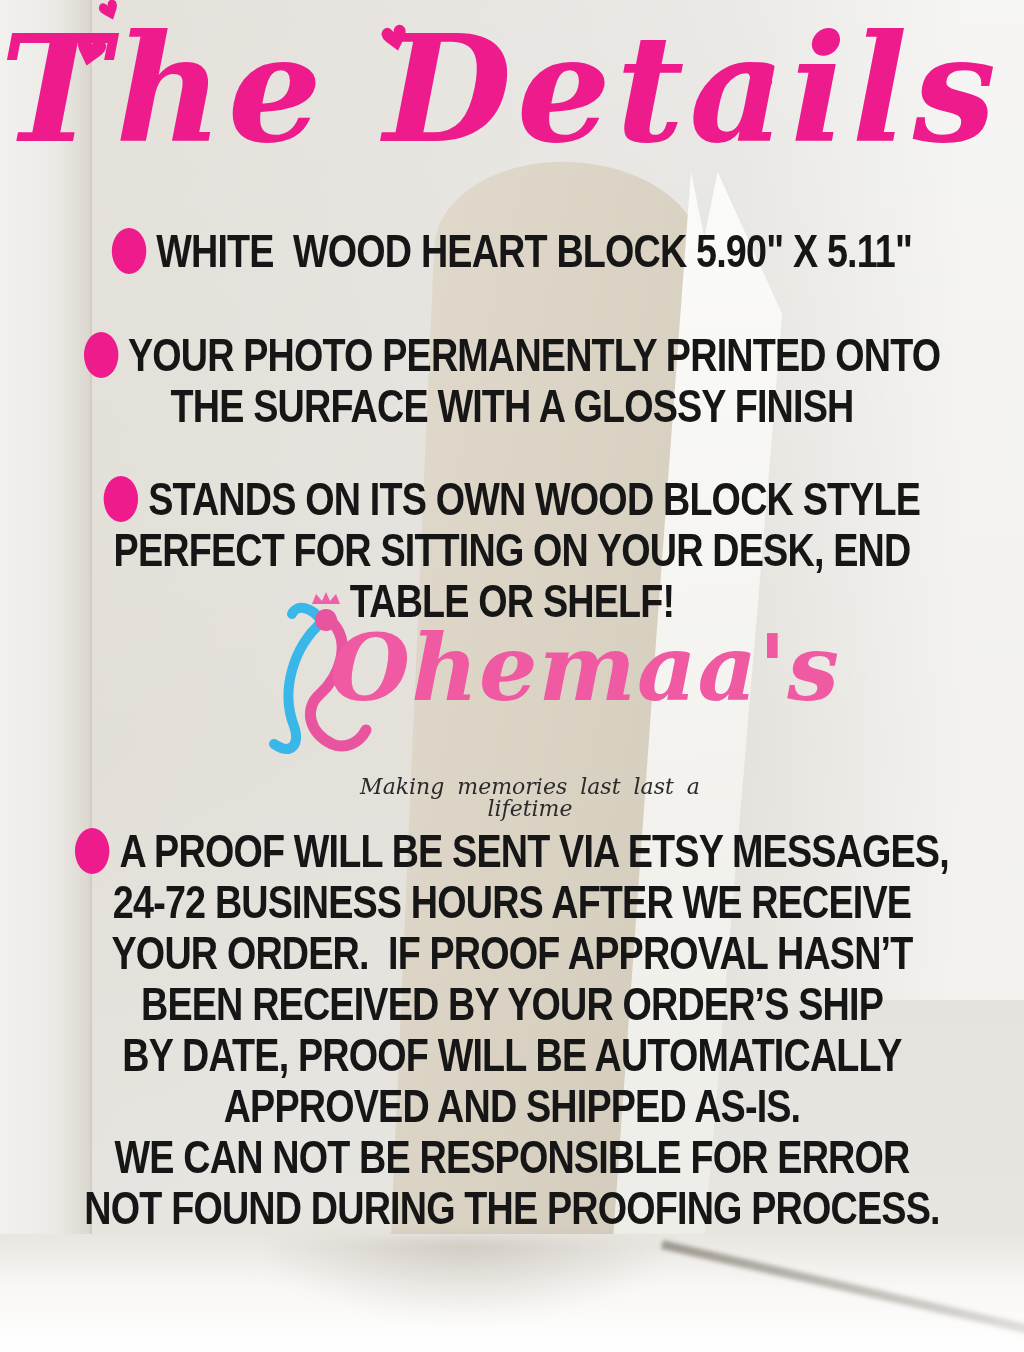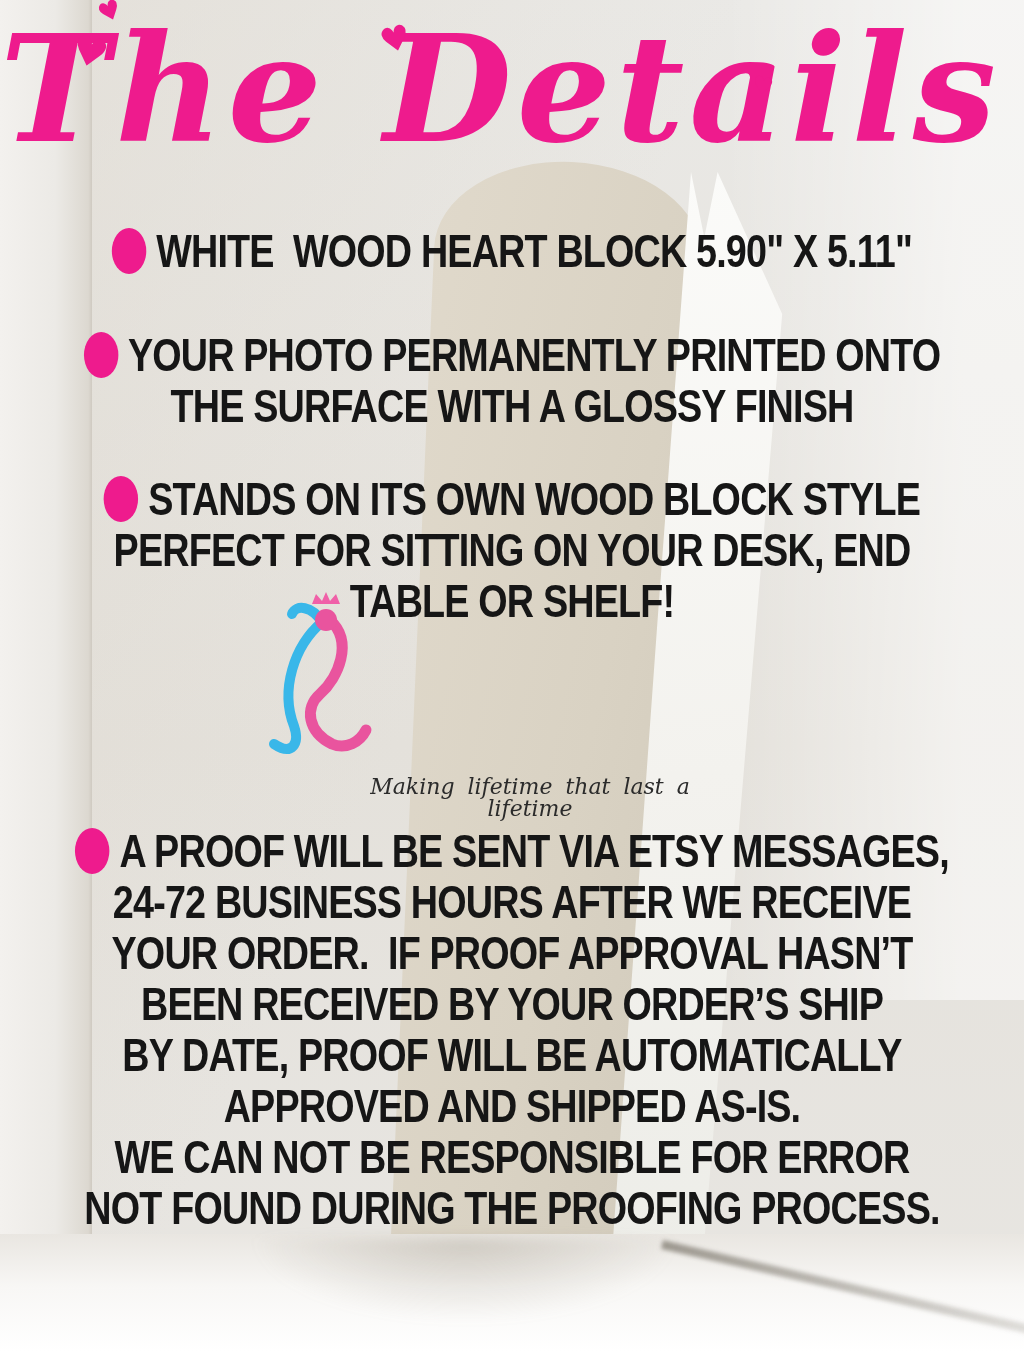--- a/index.html
+++ b/index.html
@@ -147,14 +147,15 @@
     <div class="line" data-name="text-line">NOT FOUND DURING THE PROOFING PROCESS.</div>
   </div>
 
 <div class="logo" data-name="brand-logo">
   <svg class="logo-figure" data-name="crowned-woman-icon" viewBox="0 0 122 186" xmlns="http://www.w3.org/2000/svg">
     <path d="M56 30 C46 14 30 12 26 22 M56 30 C28 54 14 98 28 134 C34 152 26 164 8 152" fill="none" stroke="#39B7E9" stroke-width="10" stroke-linecap="round"></path>
     <path d="M64 28 C88 50 72 86 54 102 C38 116 42 140 66 152 C80 158 94 150 100 138" fill="none" stroke="#E9549E" stroke-width="11" stroke-linecap="round"></path>
     <circle cx="60" cy="28" r="11" fill="#E9549E"></circle>
     <path d="M46 12 L50 2 L56 9 L60 0 L64 9 L70 2 L74 12 Z" fill="#F060A8"></path>
   </svg>
-  <div class="logo-tagline" data-name="brand-tagline">Making lifetime that last a lifetime</div>
+  <div class="logo-brand" data-name="brand-name">Ohemaa's</div>
+  <div class="logo-tagline" data-name="brand-tagline">Making memories last last a lifetime</div>
 </div>
 
 </body></html>

